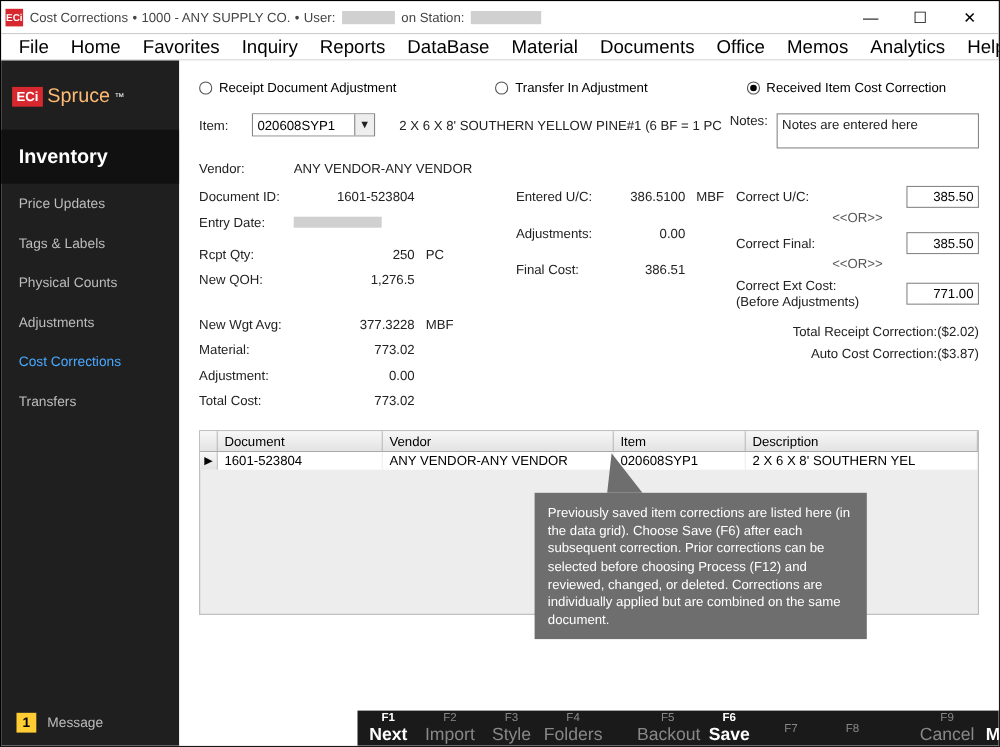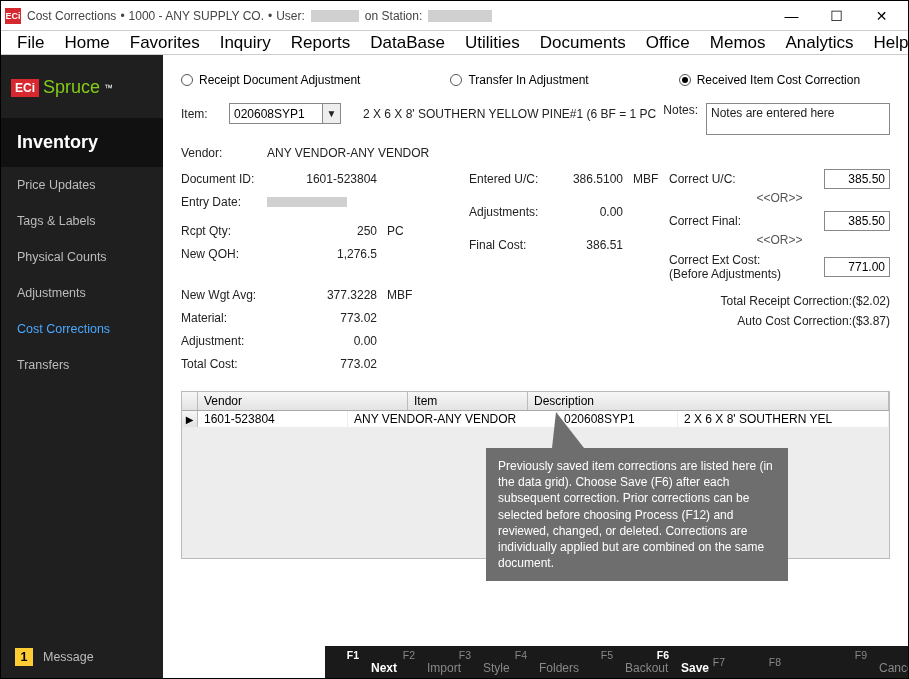--- a/index.html
+++ b/index.html
@@ -16,21 +16,21 @@
 
   
   .menubar { height: 24px; display: flex; align-items: center; padding: 0 6px; gap: 0; border-bottom: 1px solid #ccc; }
   .menubar .menu-item { padding: 3px 10px; font-size: 17px; cursor: pointer; }
 
   
   .main { display: flex; height: calc(100% - 30px - 24px); }
   .sidebar { width: 162px; background: #1f1f1f; color: #bcbcbc; display: flex; flex-direction: column; }
   .brand { padding: 22px 10px 20px; display: flex; align-items: center; gap: 4px; }
   .brand .eci { background: #d7282f; color: #fff; font-weight: bold; font-size: 12px; padding: 2px 4px; }
-  .brand .spruce { color: #84cc16; font-size: 18px; font-weight: 300; }
+  .brand .spruce { color: #fdba74; font-size: 18px; font-weight: 300; }
   .brand .tm    { color: #fff; font-size: 9px; vertical-align: super; }
   .side-heading { background: #111; color: #fff; font-weight: bold; padding: 14px 16px; font-size: 18px; }
   .side-nav { display: flex; flex-direction: column; }
   .side-nav .nav-item { padding: 11px 16px; font-size: 12.5px; cursor: pointer; }
   .side-nav .nav-item.active { color: #4aa8ff; }
   .sidebar-footer { margin-top: auto; padding: 12px 14px; display: flex; align-items: center; gap: 10px; font-size: 12.5px; }
   .sidebar-footer .badge { background: #ffcc33; color: #000; width: 18px; height: 18px; display: flex; align-items: center; justify-content: center; font-weight: bold; }
 
   .content { flex: 1; background: #fff; position: relative; }
 
@@ -85,21 +85,21 @@
   .gh.desc, .gc.desc { flex:1; }
 
   
   .callout { position: absolute; left: 304px; top: 56px; width: 302px; background: #6e6e6e; color: #fff; padding: 10px 12px; font-size: 12px; line-height: 1.35; z-index: 5; }
   .callout::before { content:''; position:absolute; left:66px; top:-36px; width:0; height:0; border-left: 4px solid transparent; border-right: 28px solid transparent; border-bottom: 36px solid #6e6e6e; }
 
   
   .fbar { position: absolute; left: 162px; right: 0; bottom: 0; height: 32px; background: #1a1a1a; color: #888; display: flex; align-items: center; }
   .fbtn { flex: 0 0 auto; width: 56px; text-align: center; font-size: 10.5px; cursor: pointer; line-height: 1.2; }
   .fbtn .fk { display:block; font-size: 10.5px; }
-  .fbtn .fl { display:block; font-size: 12px; padding-left: 46px; }
+  .fbtn .fl { display:block; font-size: 16px; }
   .fbtn.primary { color: #fff; font-weight: bold; }
   .fbar .spacer { flex: 0 0 30px; }
 
   .redact-block { display:inline-block; background:#d0d0d0; height:10px; width:80px; }
 </style>
 </head>
 <body>
 
 <div class="window">
 
@@ -122,21 +122,21 @@
     </div>
   </div>
 
   <div class="menubar">
     <div class="menu-item">File</div>
     <div class="menu-item">Home</div>
     <div class="menu-item">Favorites</div>
     <div class="menu-item">Inquiry</div>
     <div class="menu-item">Reports</div>
     <div class="menu-item">DataBase</div>
-    <div class="menu-item">Utilities</div>
+    <div class="menu-item">Material</div>
     <div class="menu-item">Documents</div>
     <div class="menu-item">Office</div>
     <div class="menu-item">Memos</div>
     <div class="menu-item">Analytics</div>
     <div class="menu-item">Help</div>
   </div>
 
   <div class="main">
 
     <div class="sidebar">
@@ -287,20 +287,21 @@
                 <span>($3.87)</span>
               </div>
             </div>
           </div>
         </div>
       </div>
 
       <div class="grid-wrap">
         <div class="grid-head">
           <div class="row-handle"></div>
+          <div class="gh doc">Document</div>
           <div class="gh ven">Vendor</div>
           <div class="gh itm">Item</div>
           <div class="gh desc">Description</div>
         </div>
         <div class="grid-row">
           <div class="row-handle">▶</div>
           <div class="gc doc">1601-523804</div>
           <div class="gc ven">ANY VENDOR-ANY VENDOR</div>
           <div class="gc itm">020608SYP1</div>
           <div class="gc desc">2 X 6 X 8' SOUTHERN YEL</div>

